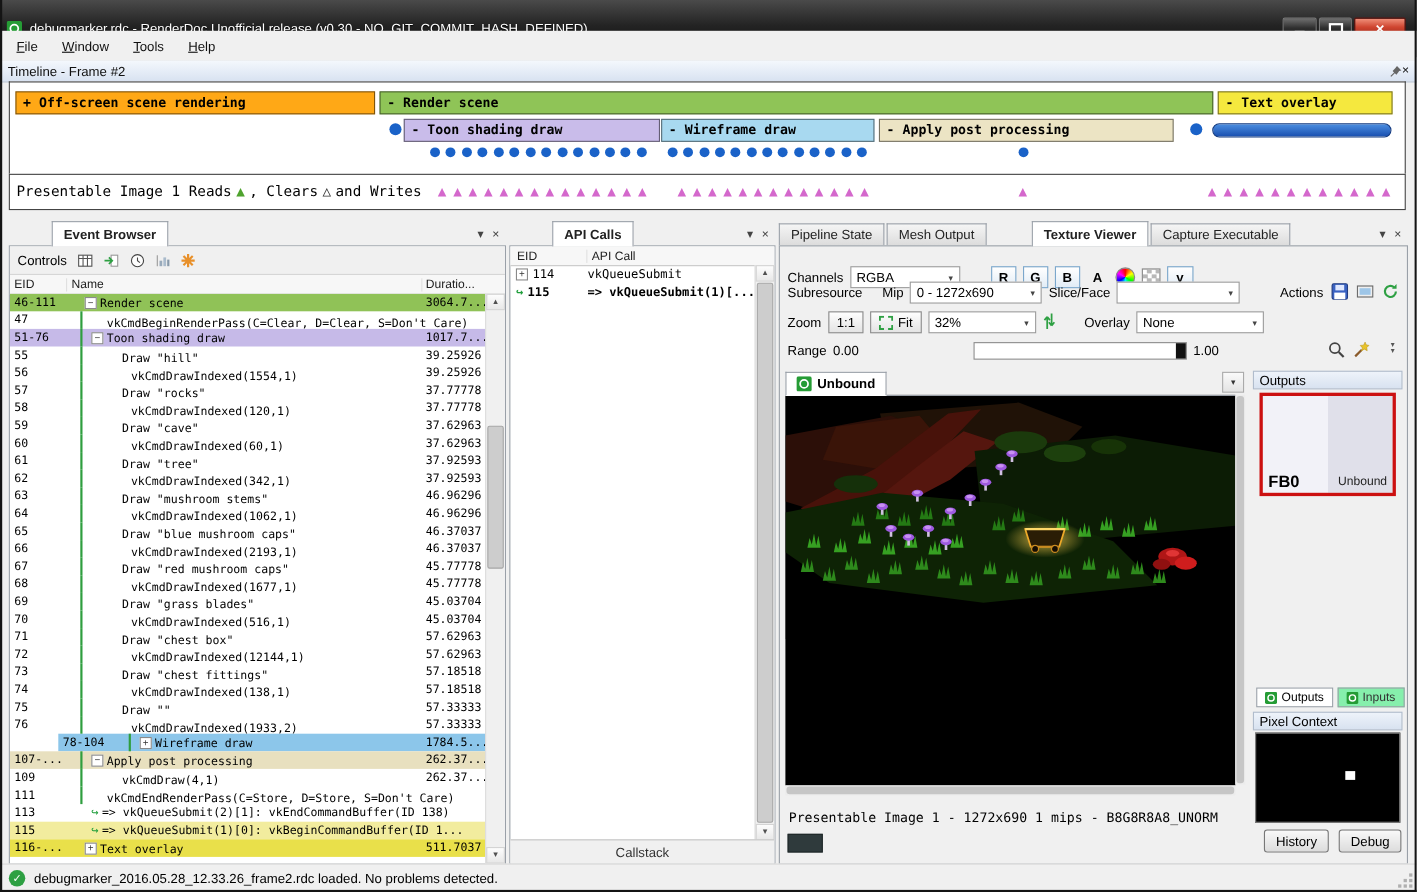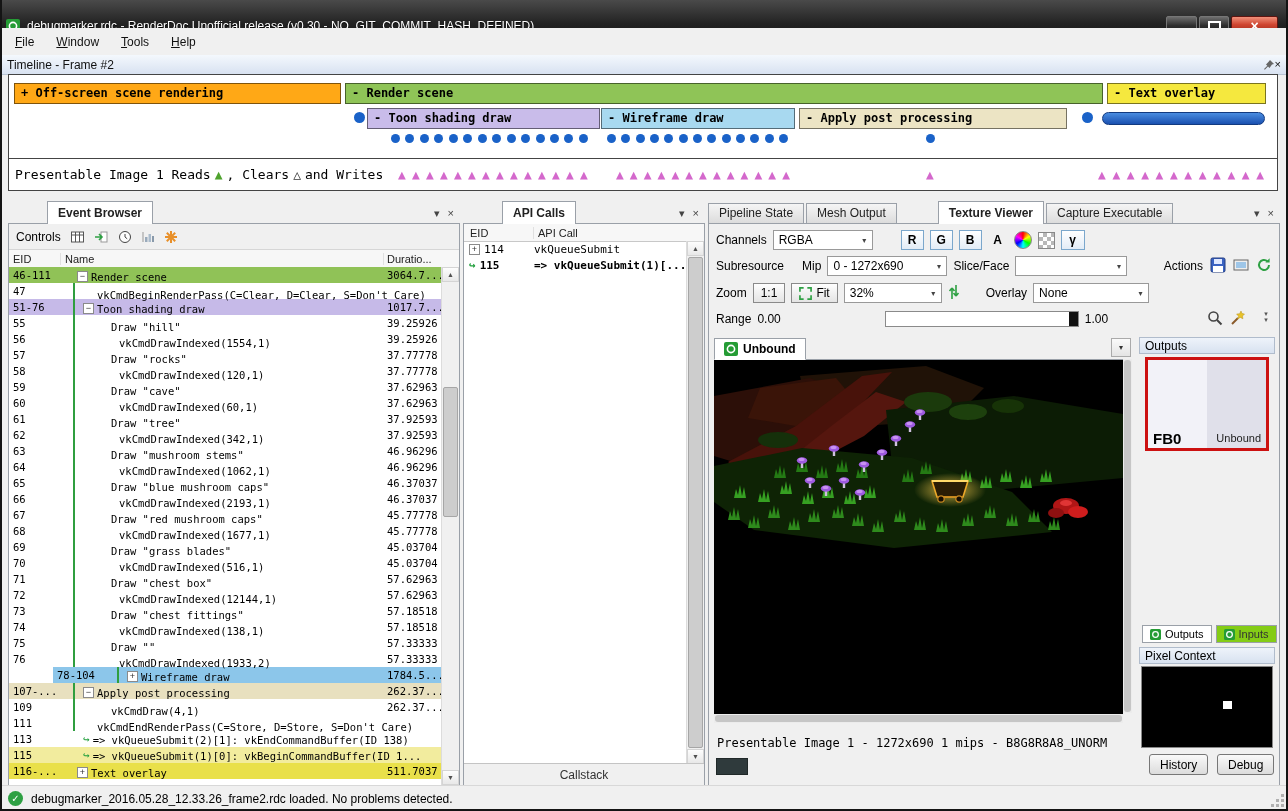--- a/index.html
+++ b/index.html
@@ -106,21 +106,21 @@
   .api-eid{width:70px;flex:none;display:flex;align-items:center;gap:4px;padding-left:5px;box-sizing:border-box;}
   .api-call{flex:1;white-space:nowrap;overflow:hidden;}
   .api .vsb{top:17px;bottom:21px;}
   .callstack{position:absolute;bottom:0;left:0;right:0;height:21px;border-top:1px solid #c4c4c4;
     background:#f0f0f0;display:flex;align-items:center;justify-content:center;color:#333;}
 
   
   .panel.right{left:708px;width:572px;}
   .panel.right .pcontent{background:#f0f0f0;}
   .tv-row{position:absolute;left:7px;right:7px;height:22px;display:flex;align-items:center;gap:6px;}
-  .r1{top:5px;}.r2{top:31px;}.r3{top:58px;}.r4{top:84px;}
+  .r1{top:17px;}.r2{top:31px;}.r3{top:58px;}.r4{top:84px;}
   .lbl{white-space:nowrap;color:#000;}
   .combo{height:20px;border:1px solid #999;background:#fff;display:flex;align-items:center;
     padding-left:5px;box-sizing:border-box;}
   .combo .txt{flex:1;white-space:nowrap;overflow:hidden;}
   .combo .car{width:15px;text-align:center;color:#444;font-size:8px;flex:none;}
   .chbtn{width:23px;height:20px;border:1px solid #7ba7cc;background:linear-gradient(#ffffff,#e2ecf6);
     display:flex;align-items:center;justify-content:center;font-weight:bold;box-sizing:border-box;}
   .chflat{width:20px;height:20px;display:flex;align-items:center;justify-content:center;font-weight:bold;}
   .colorwheel{width:16px;height:16px;border-radius:50%;border:1px solid #888;
     background:conic-gradient(#f00,#ff0,#0f0,#0ff,#00f,#f0f,#f00);}
@@ -150,21 +150,21 @@
   .outputs-head,.pc-head{position:absolute;left:430px;width:136px;height:17px;box-sizing:border-box;
     background:linear-gradient(#eef3fa,#d8e2f0);border:1px solid #b0bccc;display:flex;align-items:center;padding-left:5px;}
   .outputs-head{top:113px;}
   .fb0{position:absolute;left:436px;top:133px;width:124px;height:94px;box-sizing:border-box;
     border:3px solid #cc1111;background:linear-gradient(90deg,#f2f2f8 0 50%,#e0e0ea 50%);}
   .fb0-label{position:absolute;left:5px;bottom:1px;font-size:15px;font-weight:bold;color:#000;}
   .fb0-sub{position:absolute;right:5px;bottom:4px;font-size:11px;color:#222;}
   .io-tabs{position:absolute;left:433px;top:401px;display:flex;gap:4px;}
   .io-tab{height:18px;display:flex;align-items:center;gap:4px;padding:0 7px;border:1px solid #9aa0a8;
     background:#fff;font-size:11px;box-sizing:border-box;}
-  .io-tab.inactive{background:#84cc16;color:#333;}
+  .io-tab.inactive{background:#86efac;color:#333;}
   .pc-head{top:423px;}
   .pc-canvas{position:absolute;left:432px;top:442px;width:132px;height:82px;background:#000;border:1px solid #888;box-sizing:border-box;}
   .pc-pixel{position:absolute;left:62%;top:42%;width:9px;height:8px;background:#fff;}
   .btn{height:21px;padding:0 10px;border:1px solid #777;border-radius:3px;
     background:linear-gradient(#f9f9f9,#dcdcdc);display:flex;align-items:center;box-sizing:border-box;}
   .btn.history{position:absolute;left:440px;top:530px;}
   .btn.debug{position:absolute;left:508px;top:530px;}
 
   .rd-icon{width:14px;height:14px;flex:none;}
 

